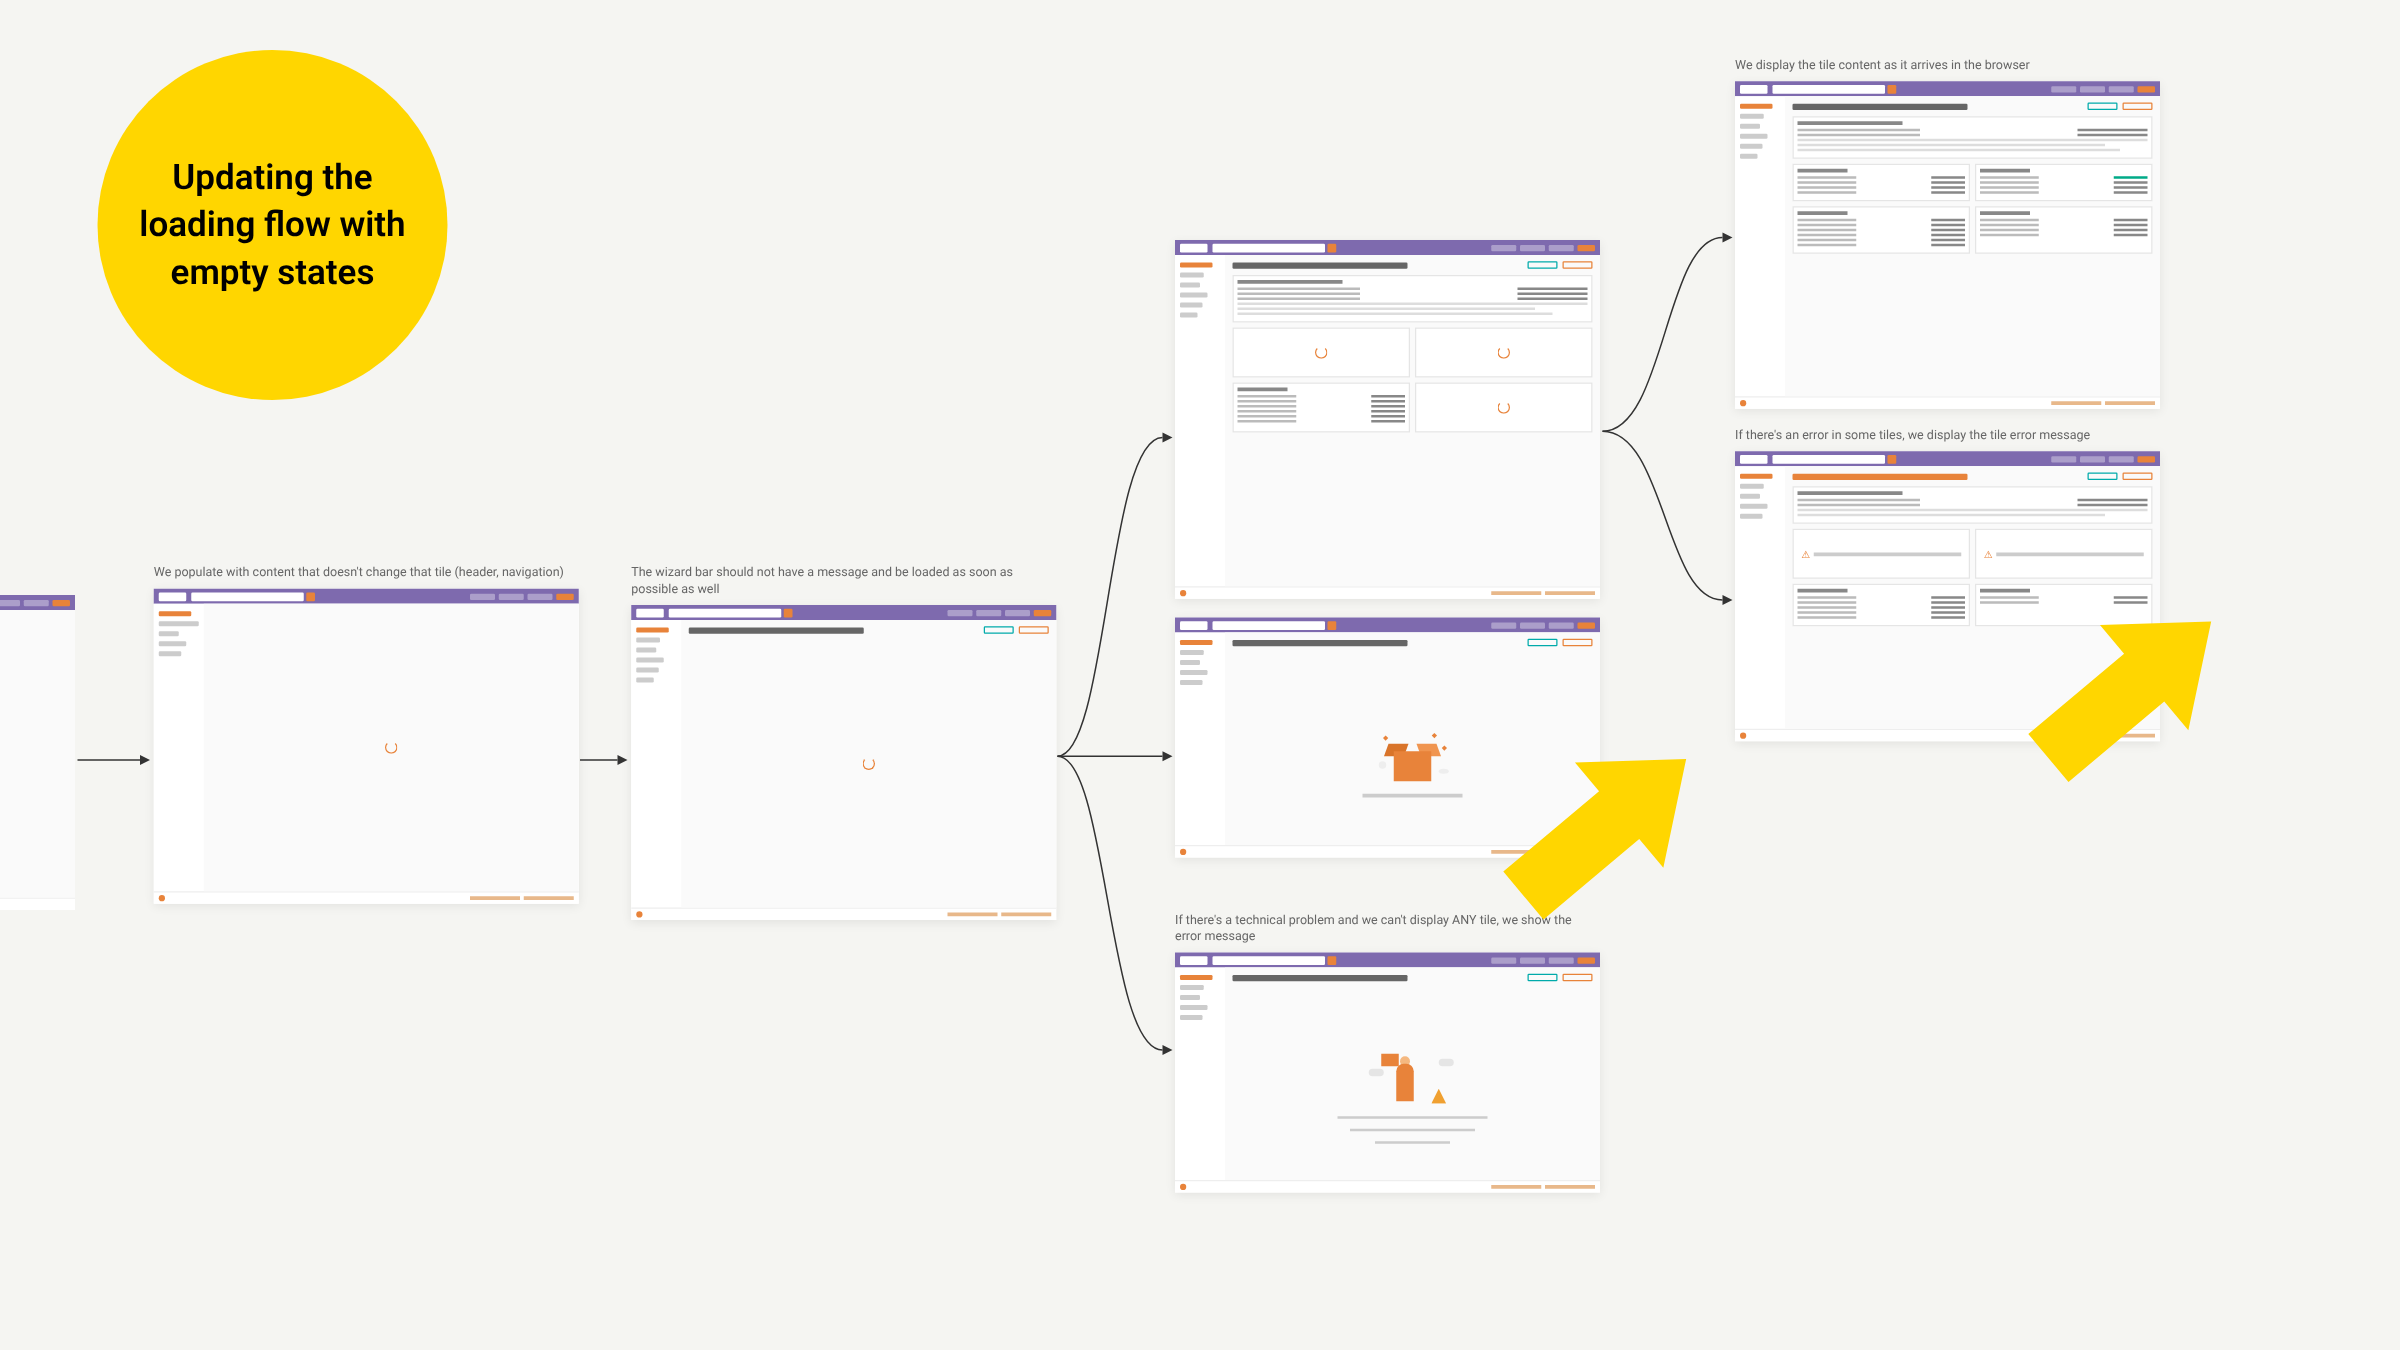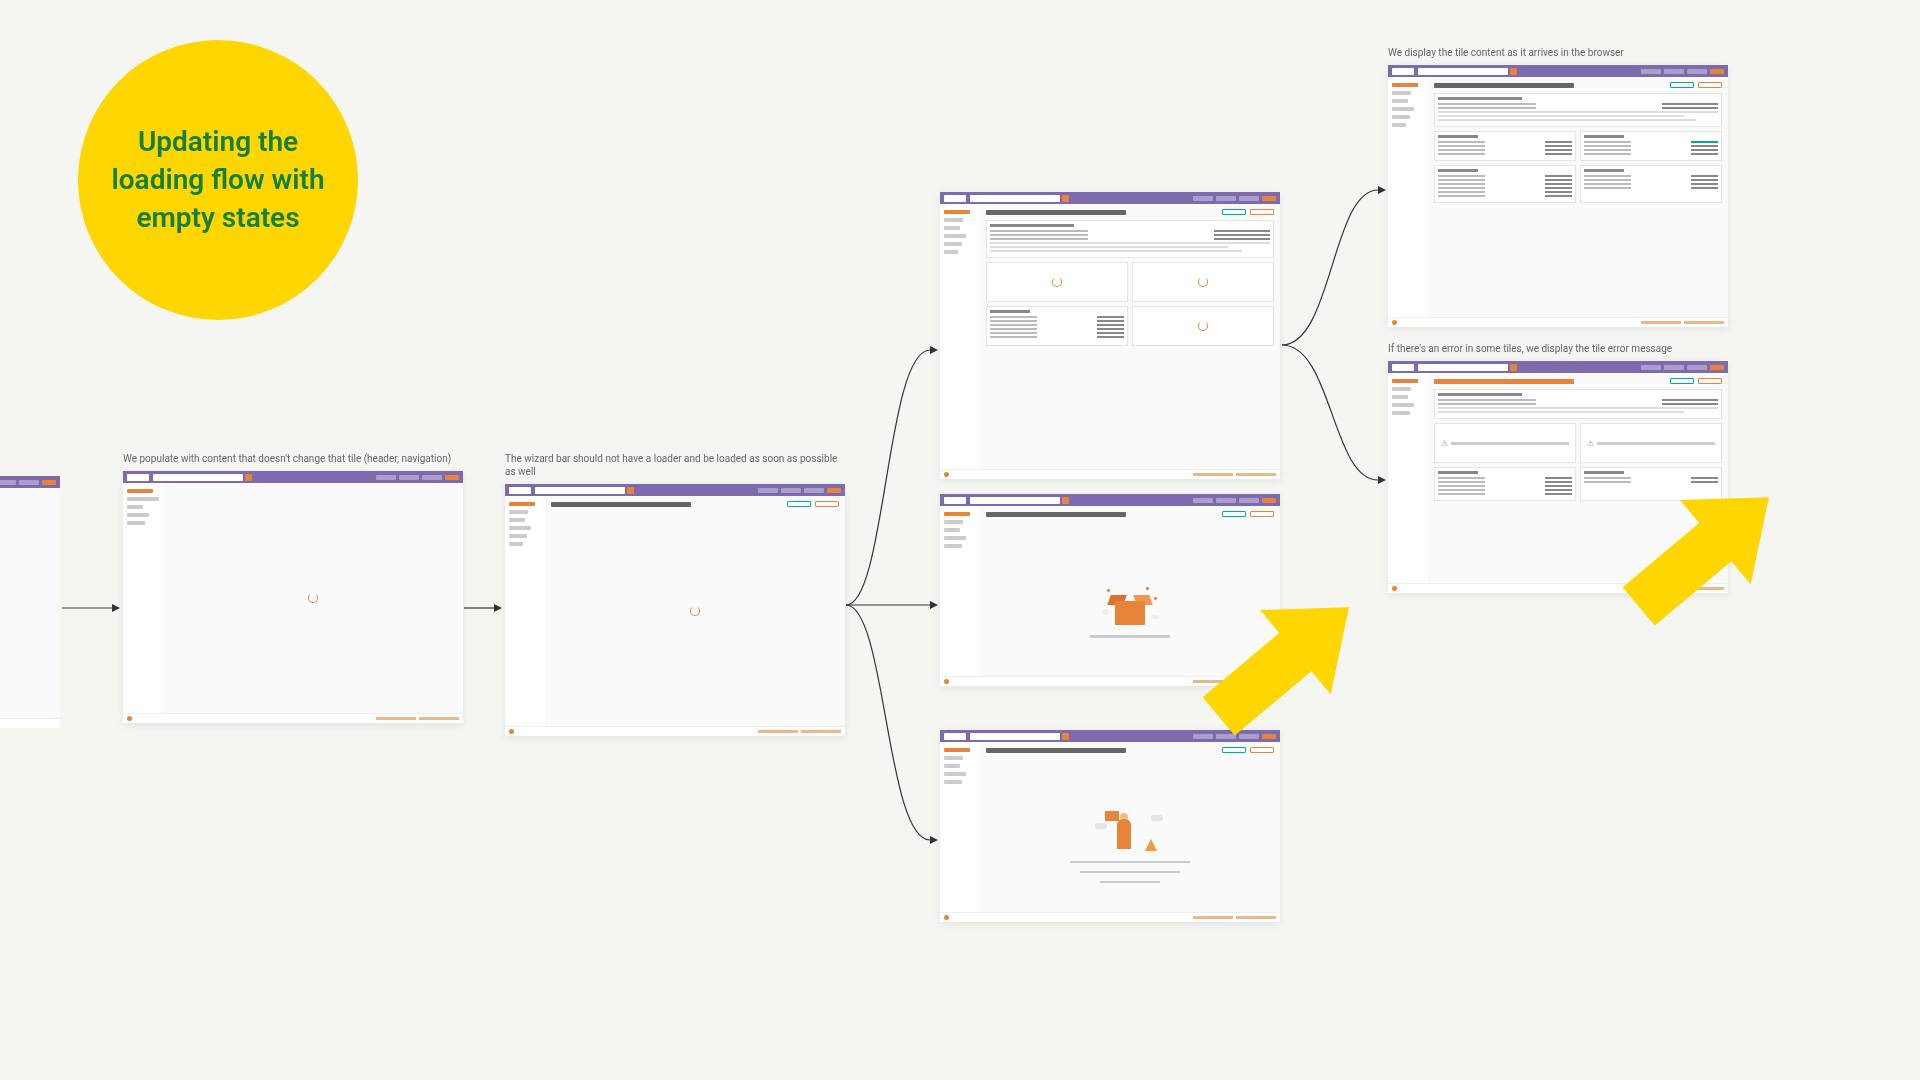--- a/index.html
+++ b/index.html
@@ -1,19 +1,19 @@
 <!DOCTYPE html>
 <html><head>
 <meta charset="utf-8">
 <style>
 * { box-sizing: border-box; margin: 0; padding: 0; }
 body { width: 1920px; height: 1080px; background: #f5f5f2; font-family: -apple-system, BlinkMacSystemFont, "Segoe UI", Roboto, sans-serif; position: relative; overflow: hidden; }
 
 .title-circle { position: absolute; left: 78px; top: 40px; width: 280px; height: 280px; border-radius: 50%; background: #ffd600; display: flex; align-items: center; justify-content: center; text-align: center; padding: 30px; }
-.title-circle-text { font-size: 28px; font-weight: 600; color: #15803d; line-height: 1.35; }
+.title-circle-text { font-size: 28px; font-weight: 600; color: #000000; line-height: 1.35; }
 
 .stage { position: absolute; }
 .stage-caption { font-size: 10px; color: #666; margin-bottom: 6px; max-width: 340px; line-height: 1.3; }
 
 .mockup { width: 340px; background: #fff; box-shadow: 0 2px 8px rgba(0,0,0,0.08); font-size: 5px; }
 .mockup-topbar { height: 12px; background: #7e6aae; display: flex; align-items: center; padding: 0 4px; gap: 4px; }
 .mockup-topbar .logo { width: 22px; height: 7px; background: #fff; border-radius: 1px; }
 .mockup-topbar .search { width: 90px; height: 7px; background: #fff; border-radius: 1px; position: relative; }
 .mockup-topbar .search::after { content: ""; position: absolute; right: -9px; top: 0; width: 7px; height: 7px; background: #e8833a; border-radius: 1px; }
 .mockup-topbar .nav { margin-left: auto; display: flex; gap: 3px; }
@@ -132,21 +132,21 @@
     </div>
     <div class="mockup-footer">
         <div class="dot"></div>
         <div class="link"></div>
         <div class="link2"></div>
       </div>
   </div>
 </div>
 
 <div class="stage" style="left:505px; top:452px;">
-  <div class="stage-caption">The wizard bar should not have a loader and be loaded as soon as possible as well</div>
+  <div class="stage-caption">The wizard bar should not have a message and be loaded as soon as possible as well</div>
   <div class="mockup">
     <div class="mockup-topbar">
         <div class="logo"></div>
         <div class="search"></div>
         <div class="nav">
           <span></span>
           <span></span>
           <span></span>
           <span></span>
         </div>
@@ -313,20 +313,21 @@
     </div>
     <div class="mockup-footer">
         <div class="dot"></div>
         <div class="link"></div>
         <div class="link2"></div>
       </div>
   </div>
 </div>
 
 <div class="stage" style="left:940px; top:730px;">
+  <div class="stage-caption">If there's a technical problem and we can't display ANY tile, we show the error message</div>
   <div class="mockup">
     <div class="mockup-topbar">
         <div class="logo"></div>
         <div class="search"></div>
         <div class="nav">
           <span></span>
           <span></span>
           <span></span>
           <span></span>
         </div>

